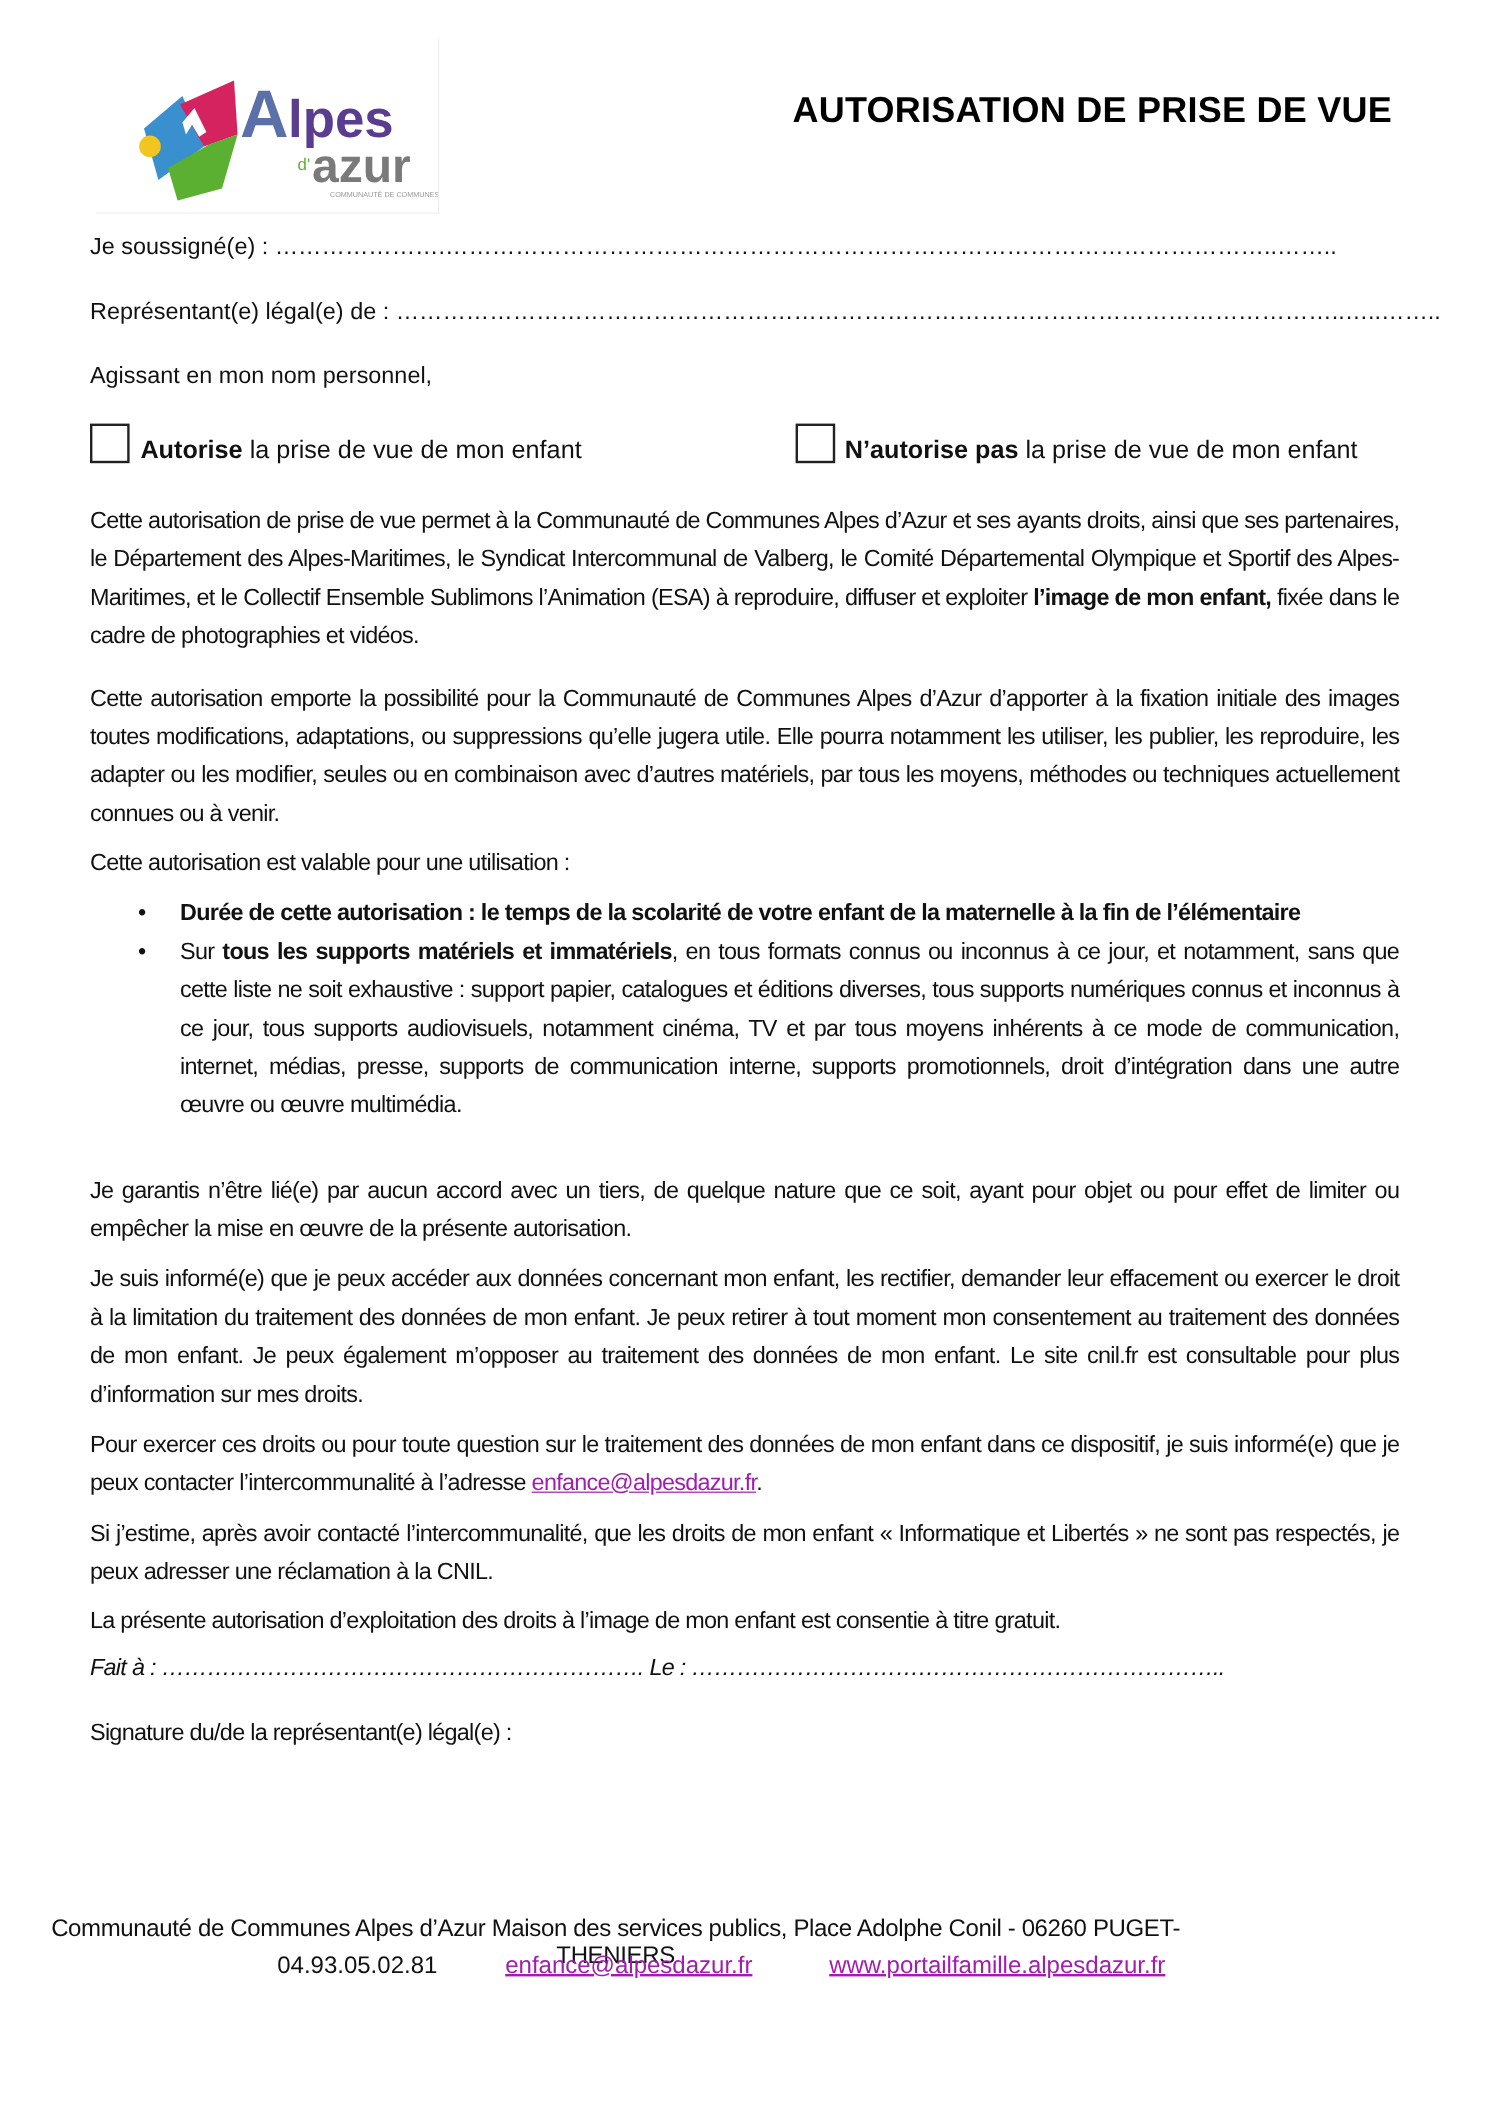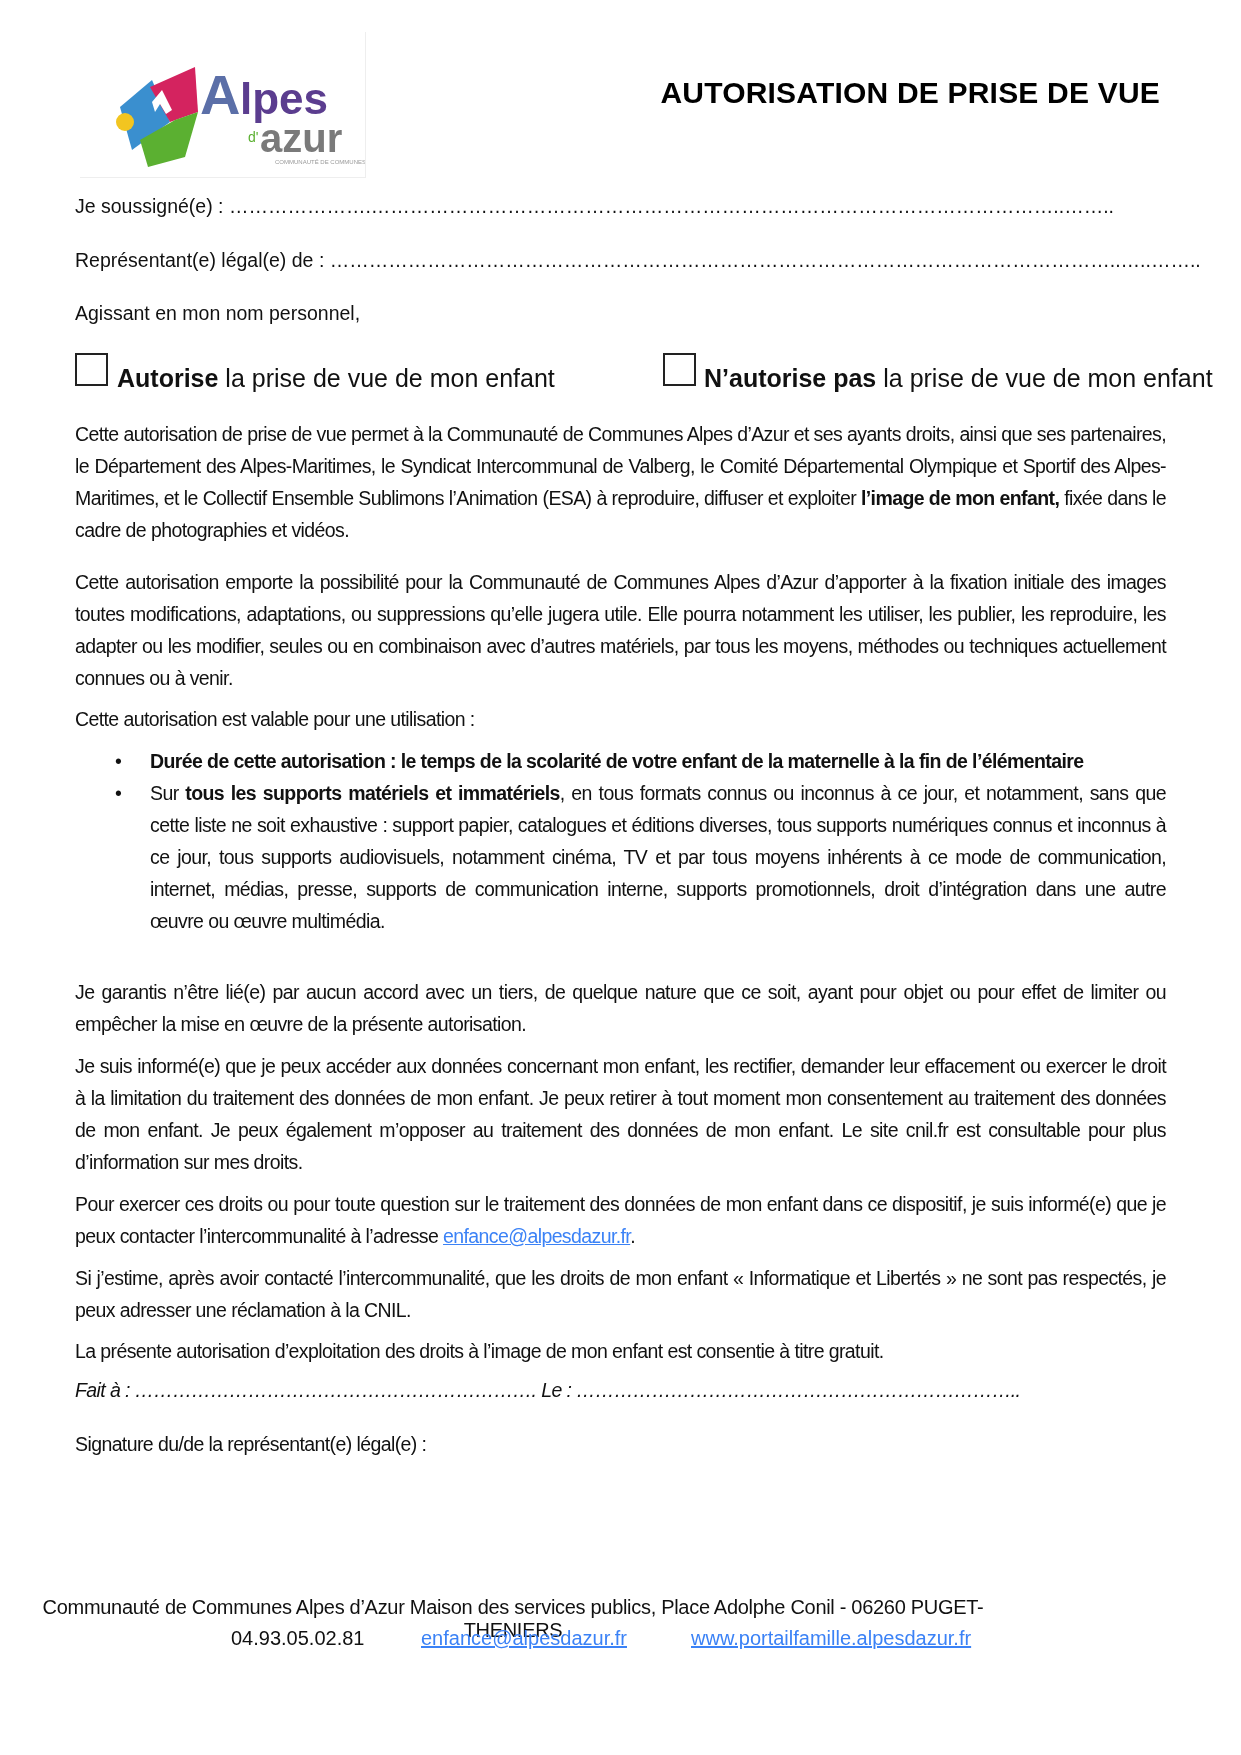--- a/index.html
+++ b/index.html
@@ -9,27 +9,27 @@
   .logo { position: absolute; left: 80px; top: 32px; width: 285px; height: 145px;
           border-right: 1px solid #eee; border-bottom: 1px solid #eee; }
   .title { position: absolute; right: 81px; top: 76px; font-family: "Liberation Sans", sans-serif;
            font-weight: bold; font-size: 30px; letter-spacing: 0.2px; color: #000000; }
   .txt { position: absolute; left: 75px; width: 1091px; font-size: 19.5px; line-height: 32px;
          font-family: "Liberation Sans", sans-serif; transform-origin: left top; }
   .narrow { letter-spacing: -0.6px; }
   .just { text-align: justify; text-align-last: left; }
   .line { position: absolute; left: 75px; font-size: 19.5px; font-family: "Liberation Sans", sans-serif; }
   .checkbox { position: absolute; width: 33px; height: 33px; border: 2px solid #222; box-sizing: border-box; background: #fff; }
-  .choice { position: absolute; font-size: 25px; font-family: "Liberation Sans", sans-serif; }
+  .choice { position: absolute; font-size: 21px; font-family: "Liberation Sans", sans-serif; }
   b { font-weight: bold; }
   ul.bullets { position: absolute; left: 75px; width: 1091px; margin: 0; padding: 0; list-style: none;
                font-size: 19.5px; line-height: 32px; font-family: "Liberation Sans", sans-serif; }
   ul.bullets li { position: relative; padding-left: 75px; text-align: justify; text-align-last: left; }
   ul.bullets li .dot { position: absolute; left: 40px; top: 0; }
-  a.link { color: #3b82f6; text-decoration: underline; }
+  a.link { color: #a21caf; text-decoration: underline; }
   .footer1 { position: absolute; left: 0; width: 1026px; text-align: center; top: 1596px; font-size: 20px; font-family: "Liberation Sans", sans-serif; letter-spacing: -0.3px; }
   .footer2 { position: absolute; left: 0; width: 1241px; top: 1627px; font-size: 20px; font-family: "Liberation Sans", sans-serif; }
   .footer2 span { position: absolute; }
 </style>
 </head>
 <body>
 
 <div class="page">
 
   <div class="logo">

